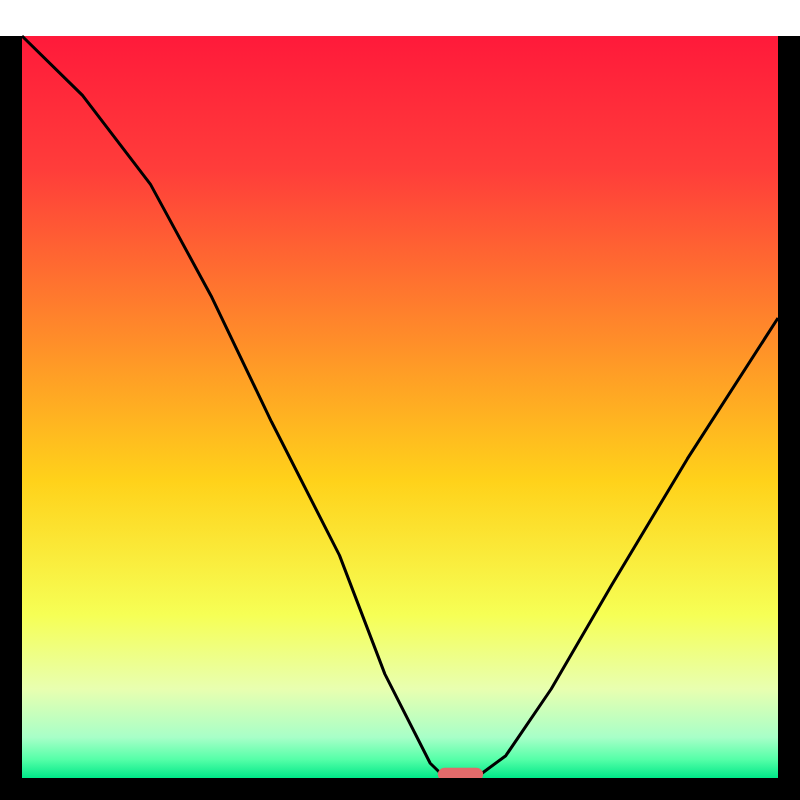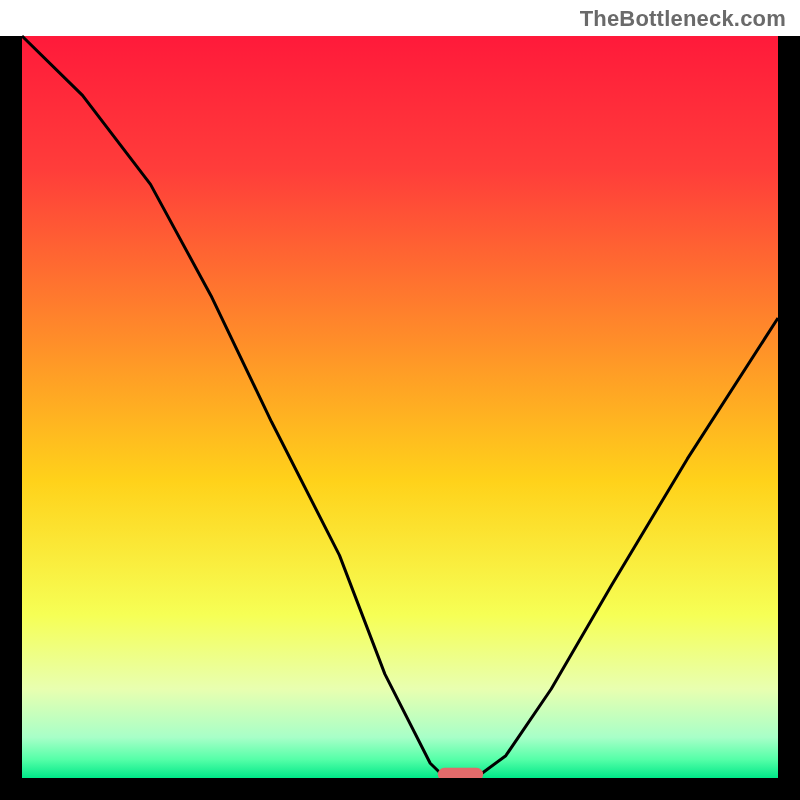--- a/index.html
+++ b/index.html
@@ -25,21 +25,20 @@
     letter-spacing: 0.2px;
   }
   svg {
     display: block;
   }
 </style>
 </head>
 <body>
 
 <div class="container">
-  <div class="watermark">TheBottleneck.com</div>
 
   <svg id="chart-svg" width="800" height="800" viewBox="0 0 800 800">
       <defs>
         <linearGradient id="bg-grad" x1="0" y1="0" x2="0" y2="1">
           <stop offset="0%" stop-color="#ff1a3a"></stop>
           <stop offset="18%" stop-color="#ff3d3a"></stop>
           <stop offset="40%" stop-color="#ff8a2a"></stop>
           <stop offset="60%" stop-color="#ffd21a"></stop>
           <stop offset="78%" stop-color="#f6ff55"></stop>
           <stop offset="88%" stop-color="#e8ffb0"></stop>

